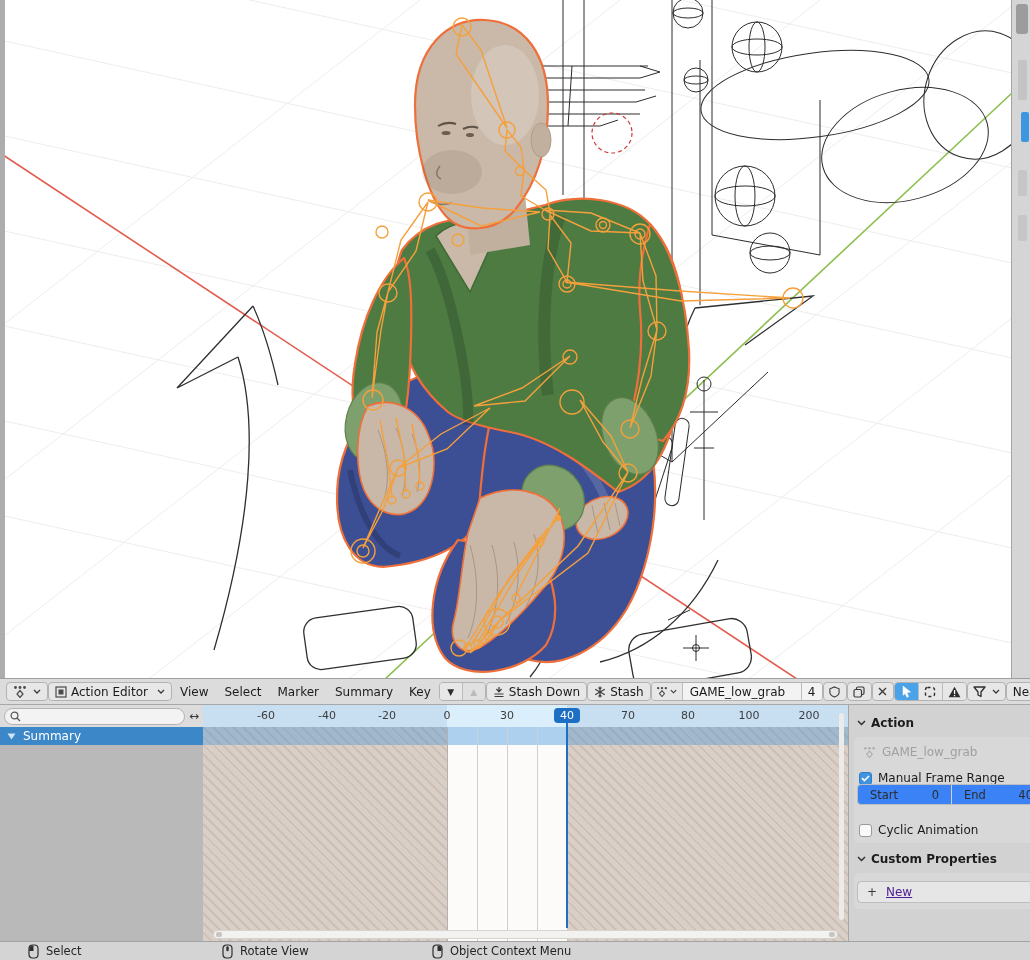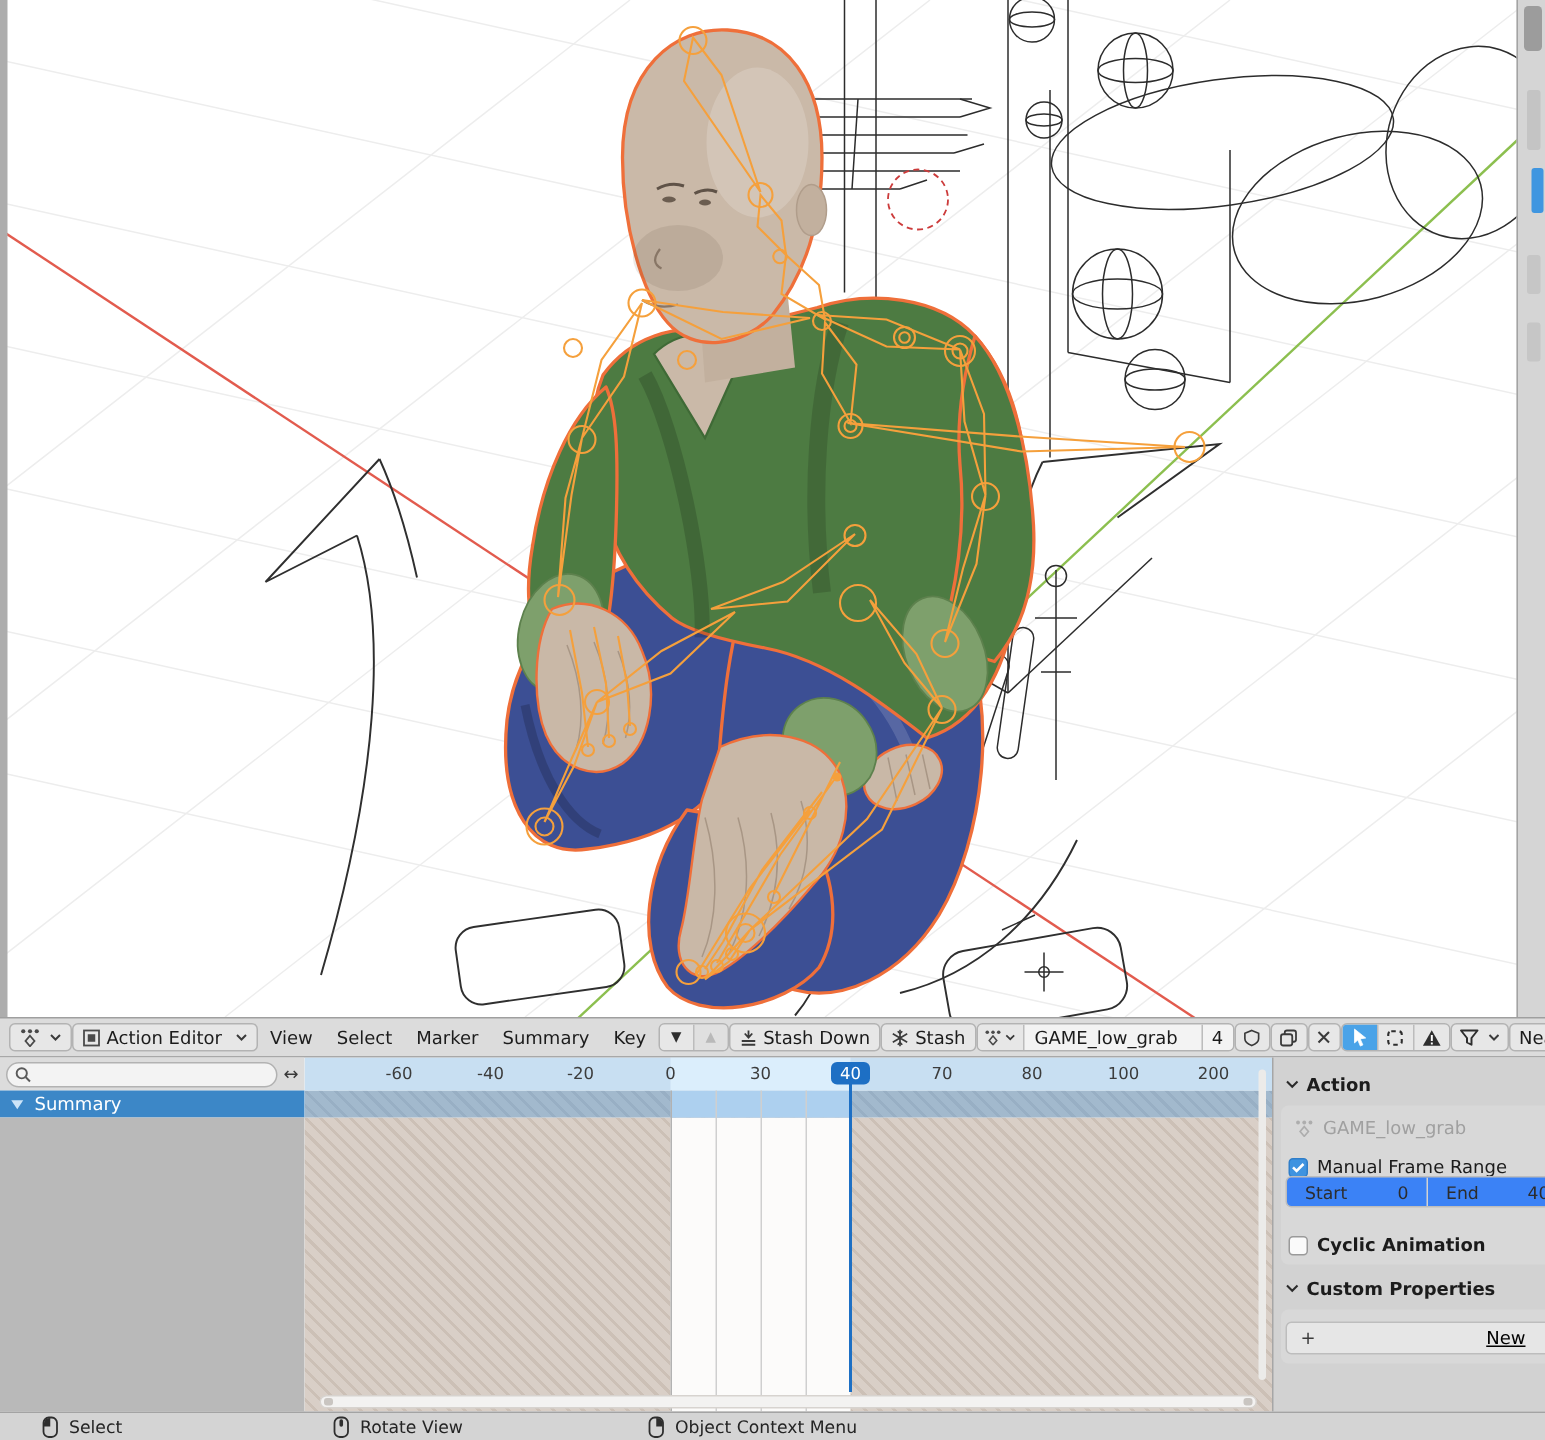--- a/index.html
+++ b/index.html
@@ -63,21 +63,21 @@
   .panel-body{position:absolute;left:5px;right:8px;background:#d8d8d8;border-radius:5px;}
   .prop-row{display:flex;align-items:center;gap:6px;}
   .checkbox{width:13px;height:13px;border-radius:3px;box-sizing:border-box;flex:0 0 auto;}
   .checkbox.checked{background:#3f93e0;border:1px solid #2f7ec9;display:flex;align-items:center;justify-content:center;}
   .checkbox.empty{background:#fafafa;border:1px solid #9a9a9a;}
   #startend{position:absolute;left:8px;right:12px;top:79px;height:19px;display:flex;border:1px solid #bdbdbd;border-radius:4px;overflow:hidden;background:#3b82f6;}
   #startend>div{flex:1;display:flex;align-items:center;justify-content:space-between;padding:0 12px;font-size:11.5px;color:#2c2c2c;}
   #startend>div+div{border-left:1px solid #d2d2d2;}
   #new-btn{position:absolute;left:8px;right:12px;top:176px;height:20px;background:#e6e6e6;border:1px solid #bdbdbd;border-radius:4px;display:flex;align-items:center;}
   #new-btn .plus{width:28px;text-align:center;color:#3a3a3a;}
-  #new-btn .label{flex:1;text-align:right;margin-right:28px;color:#000000;text-decoration:underline;}
+  #new-btn .label{flex:1;text-align:left;margin-right:28px;color:#4c1d95;text-decoration:underline;}
   #sb-scroll{position:absolute;right:3px;top:6px;width:5px;height:198px;background:#efefef;border-radius:3px;}
   .dim-text{color:#a0a0a0;}
   
   #status-bar{position:absolute;top:941px;left:0;width:1030px;height:19px;background:#d4d4d4;border-top:1px solid #a3a3a3;box-sizing:border-box;font-size:11.5px;color:#242424;}
   .status-item{position:absolute;top:0;height:18px;display:flex;align-items:center;gap:7px;}
   svg{display:block;}
 </style>
 </head>
 <body>
 
@@ -525,21 +525,21 @@
   <div id="startend">
     <div>
       <span>Start</span>
       <span>0</span>
     </div>
     <div>
       <span>End</span>
       <span>40</span>
     </div>
   </div>
-  <div class="prop-row" style="position:absolute;left:10px;top:118px;font-weight:bold;">
+  <div class="prop-row" style="position:absolute;left:10px;top:118px;">
     <span class="checkbox empty"></span>
     <span>Cyclic Animation</span>
   </div>
   <div class="panel-header" style="top:146px">
     <span class="icon">
         <svg width="9" height="6" viewBox="0 0 9 6">
           <path d="M1 1 L4.5 4.5 L8 1" stroke="#2b2b2b" stroke-width="1.4" fill="none"></path>
         </svg>
       </span>
     <span>Custom Properties</span>

